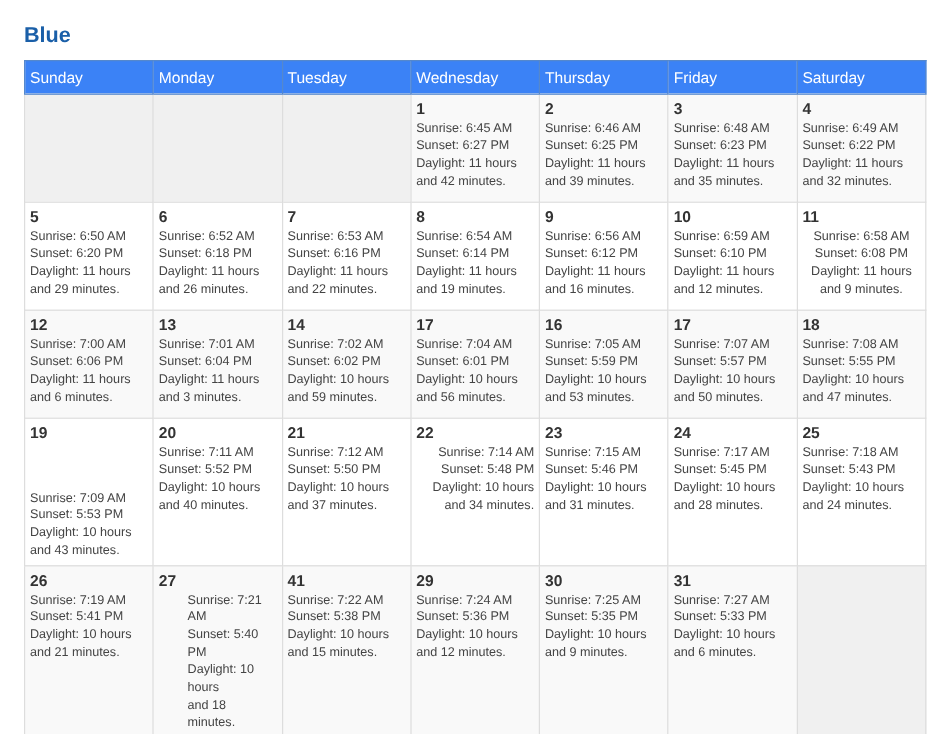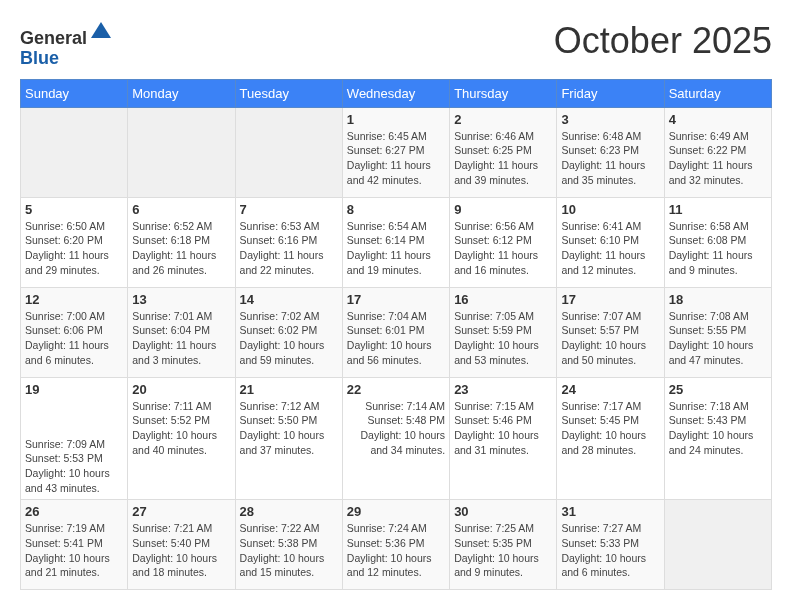--- a/index.html
+++ b/index.html
@@ -92,31 +92,25 @@
       background-color: #f0f0f0 !important;
     }
   </style>
 </head>
 <body>
 
 <div class="header">
   <div class="logo">
     <div>
       <div class="logo-text">
-        <span class="logo-general">General</span><svg class="logo-icon" viewBox="0 0 24 24">
-            <polygon points="12,2 22,18 2,18" fill="#1a5fa8"></polygon>
-          </svg>
-      </div>
-      <div class="logo-text">
         <span class="logo-blue">Blue</span>
       </div>
     </div>
   </div>
   <div class="title-block">
-    <div class="month-title">October 2025</div>
   </div>
 </div>
 
 <table>
   <thead>
     <tr>
     <th>Sunday</th>
         <th>Monday</th>
         <th>Tuesday</th>
         <th>Wednesday</th>
@@ -190,28 +184,28 @@
         </td>
         <td>
           <span class="day-num">9</span>
           <div class="day-info" style="white-space: pre-line;">Sunrise: 6:56 AM
 Sunset: 6:12 PM
 Daylight: 11 hours
 and 16 minutes.</div>
         </td>
         <td>
           <span class="day-num">10</span>
-          <div class="day-info" style="white-space: pre-line;">Sunrise: 6:41 AM
+          <div class="day-info" style="white-space: pre-line;">Sunrise: 6:59 AM
 Sunset: 6:10 PM
 Daylight: 11 hours
 and 12 minutes.</div>
         </td>
         <td>
           <span class="day-num">11</span>
-          <div class="day-info" style="white-space: pre-line;">Sunrise: 6:58 AM
+          <div class="day-info" style="white-space: pre-line; text-align: center;">Sunrise: 6:58 AM
 Sunset: 6:08 PM
 Daylight: 11 hours
 and 9 minutes.</div>
         </td>
       </tr>
       <tr>
         <td>
           <span class="day-num">12</span>
           <div class="day-info" style="white-space: pre-line;">Sunrise: 7:00 AM
 Sunset: 6:06 PM
@@ -315,27 +309,27 @@
       <tr>
         <td>
           <span class="day-num">26</span>
           <div class="day-info" style="white-space: pre-line;">Sunrise: 7:19 AM
 Sunset: 5:41 PM
 Daylight: 10 hours
 and 21 minutes.</div>
         </td>
         <td>
           <span class="day-num">27</span>
-          <div class="day-info" style="white-space: pre-line;">Sunrise: 7:21 AM
+          <div class="day-info" style="white-space: pre-line; margin-left: 24px;">Sunrise: 7:21 AM
 Sunset: 5:40 PM
 Daylight: 10 hours
 and 18 minutes.</div>
         </td>
         <td>
-          <span class="day-num">28</span>
+          <span class="day-num">41</span>
           <div class="day-info" style="white-space: pre-line;">Sunrise: 7:22 AM
 Sunset: 5:38 PM
 Daylight: 10 hours
 and 15 minutes.</div>
         </td>
         <td>
           <span class="day-num">29</span>
           <div class="day-info" style="white-space: pre-line;">Sunrise: 7:24 AM
 Sunset: 5:36 PM
 Daylight: 10 hours

